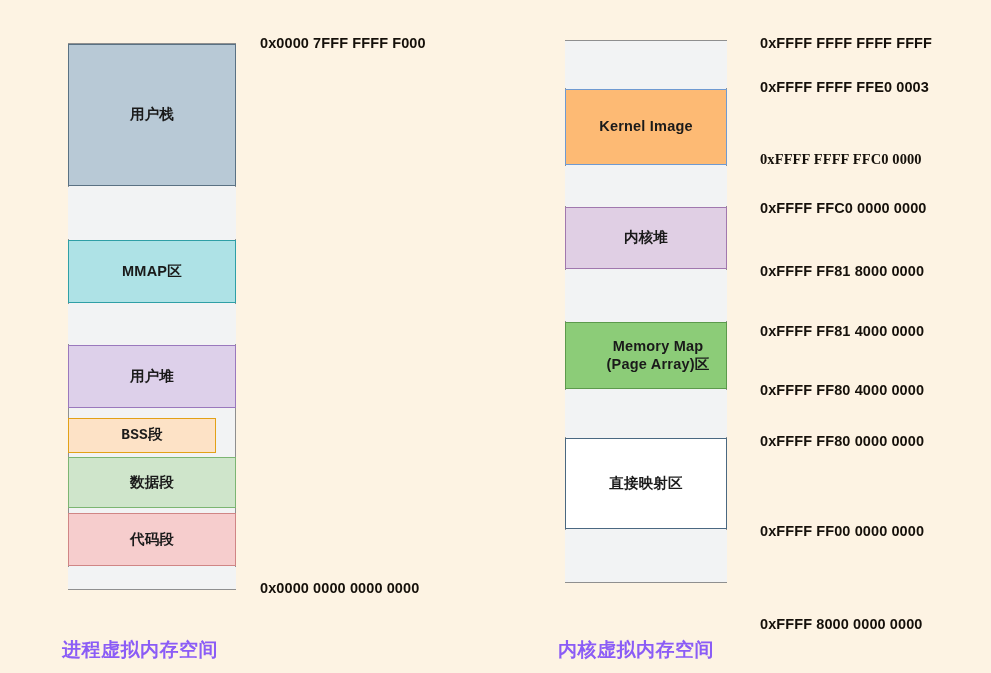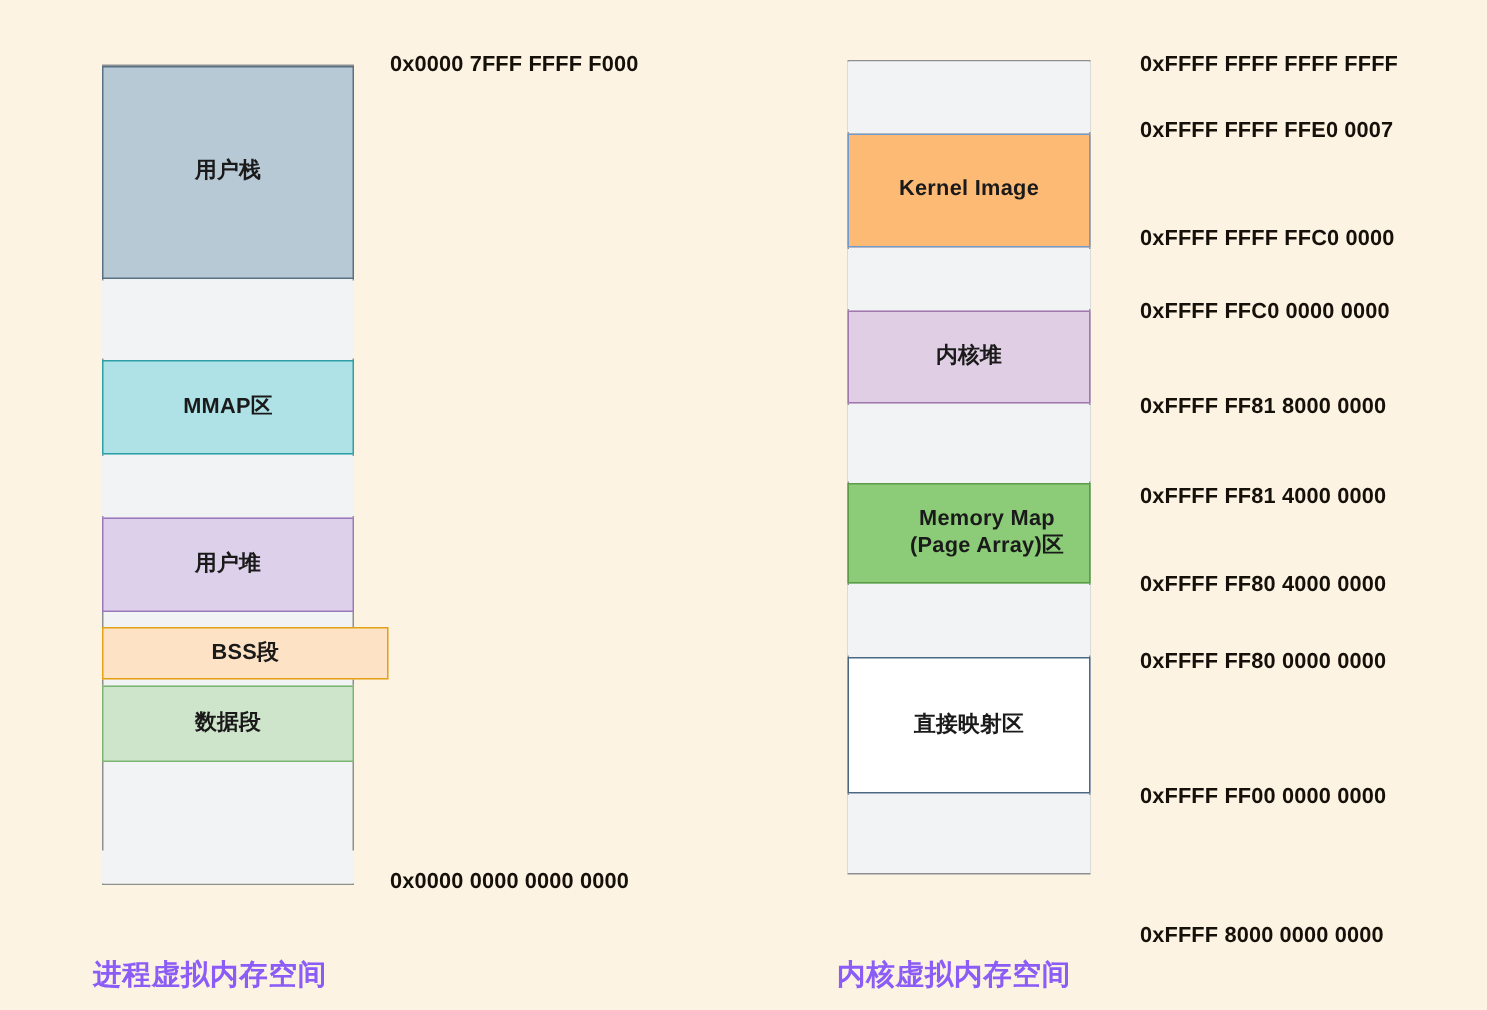--- a/index.html
+++ b/index.html
@@ -73,25 +73,28 @@
       <span style="white-space: pre-line;">用户栈</span>
     </div>
     <div class="seg gap" style="position: absolute; left: 68px; top: 187px; width: 168px; height: 52px; background: rgb(242, 243, 244);"></div>
     <div class="seg" style="position: absolute; left: 68px; top: 240px; width: 168px; height: 63px; background: rgb(174, 226, 230); border: 1px solid rgb(47, 159, 166);">
       <span style="white-space: pre-line;">MMAP区</span>
     </div>
     <div class="seg gap" style="position: absolute; left: 68px; top: 304px; width: 168px; height: 40px; background: rgb(242, 243, 244);"></div>
     <div class="seg" style="position: absolute; left: 68px; top: 345px; width: 168px; height: 63px; background: rgb(221, 208, 234); border: 1px solid rgb(154, 120, 189);">
       <span style="white-space: pre-line;">用户堆</span>
     </div>
-    <div class="seg" style="position: absolute; left: 68px; top: 418px; width: 191px; height: 35px; background: rgb(253, 226, 198); border: 1px solid rgb(226, 161, 23);">
+    <div class="seg" style="position: absolute; left: 68px; top: 418px; width: 148px; height: 35px; background: rgb(253, 226, 198); border: 1px solid rgb(226, 161, 23); font-family: Liberation Mono, monospace;">
       <span style="white-space: pre-line;">BSS段</span>
     </div>
     <div class="seg" style="position: absolute; left: 68px; top: 457px; width: 168px; height: 51px; background: rgb(207, 229, 203); border: 1px solid rgb(124, 181, 114);">
       <span style="white-space: pre-line;">数据段</span>
+    </div>
+    <div class="seg" style="position: absolute; left: 68px; top: 513px; width: 168px; height: 53px; background: rgb(246, 205, 205); border: 1px solid rgb(208, 133, 133);">
+      <span style="white-space: pre-line;">代码段</span>
     </div>
     <div class="seg gap" style="position: absolute; left: 68px; top: 567px; width: 168px; height: 22px; background: rgb(242, 243, 244);"></div>
     <div class="addr" style="left: 260px; top: 35px;">0x0000 7FFF FFFF F000</div>
     <div class="addr" style="left: 260px; top: 580px;">0x0000 0000 0000 0000</div>
     <div class="column" style="left: 565px; top: 40px; width: 162px; height: 543px; background: rgb(242, 243, 244); border-color: rgb(143, 143, 143);"></div>
     <div class="seg gap" style="position: absolute; left: 565px; top: 41px; width: 162px; height: 47px; background: rgb(242, 243, 244);"></div>
     <div class="seg" style="position: absolute; left: 565px; top: 89px; width: 162px; height: 76px; background: #fdba74; border: 1px solid rgb(111, 154, 209);">
       <span style="white-space: pre-line;">Kernel Image</span>
     </div>
     <div class="seg gap" style="position: absolute; left: 565px; top: 166px; width: 162px; height: 40px; background: rgb(242, 243, 244);"></div>
@@ -102,22 +105,22 @@
     <div class="seg" style="position: absolute; left: 565px; top: 322px; width: 162px; height: 67px; background: rgb(140, 204, 120); border: 1px solid rgb(92, 154, 76); padding-left: 24px;">
       <span style="white-space: pre-line;">Memory Map
 (Page Array)区</span>
     </div>
     <div class="seg gap" style="position: absolute; left: 565px; top: 390px; width: 162px; height: 47px; background: rgb(242, 243, 244);"></div>
     <div class="seg" style="position: absolute; left: 565px; top: 438px; width: 162px; height: 91px; background: #ffffff; border: 1px solid rgb(74, 104, 129);">
       <span style="white-space: pre-line;">直接映射区</span>
     </div>
     <div class="seg gap" style="position: absolute; left: 565px; top: 530px; width: 162px; height: 52px; background: rgb(242, 243, 244);"></div>
     <div class="addr" style="left: 760px; top: 35px;">0xFFFF FFFF FFFF FFFF</div>
-    <div class="addr" style="left: 760px; top: 79px;">0xFFFF FFFF FFE0 0007</div>
-    <div class="addr" style="left: 760px; top: 151px;">0xFFFF FFFF FFC0 0000</div>
+    <div class="addr" style="left: 760px; top: 79px;">0xFFFF FFFF FFE0 0003</div>
+    <div class="addr" style="left: 760px; top: 151px; font-family: Liberation Serif, serif;">0xFFFF FFFF FFC0 0000</div>
     <div class="addr" style="left: 760px; top: 200px;">0xFFFF FFC0 0000 0000</div>
     <div class="addr" style="left: 760px; top: 263px;">0xFFFF FF81 8000 0000</div>
     <div class="addr" style="left: 760px; top: 323px; text-align: right;">0xFFFF FF81 4000 0000</div>
     <div class="addr" style="left: 760px; top: 382px;">0xFFFF FF80 4000 0000</div>
     <div class="addr" style="left: 760px; top: 433px;">0xFFFF FF80 0000 0000</div>
     <div class="addr" style="left: 760px; top: 523px;">0xFFFF FF00 0000 0000</div>
     <div class="addr" style="left: 760px; top: 579px; margin-top: 37px;">0xFFFF 8000 0000 0000</div>
     <div class="caption" style="left: 62px; top: 637px;">进程虚拟内存空间</div>
     <div class="caption" style="left: 558px; top: 637px;">内核虚拟内存空间</div>
   </div>

